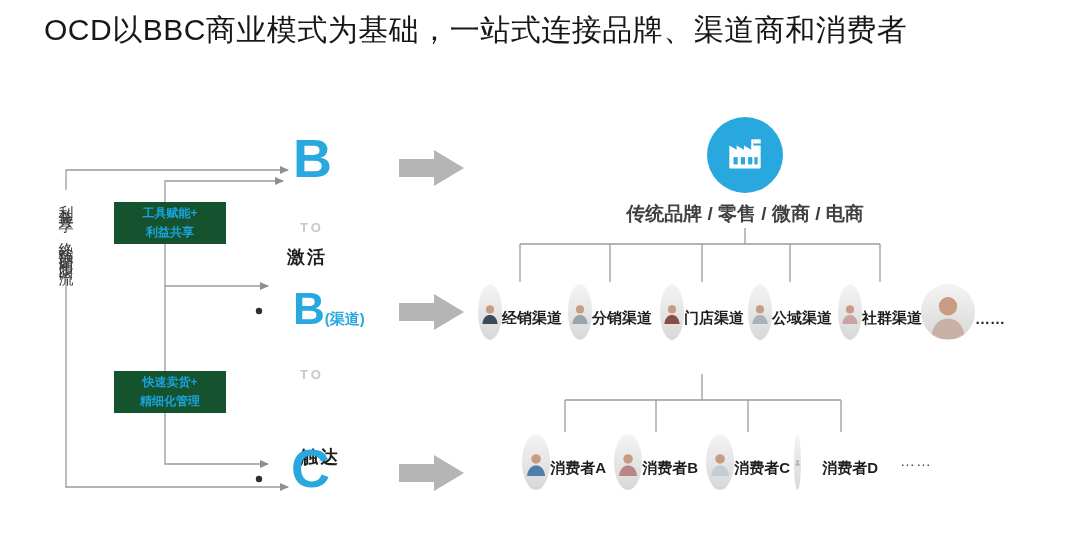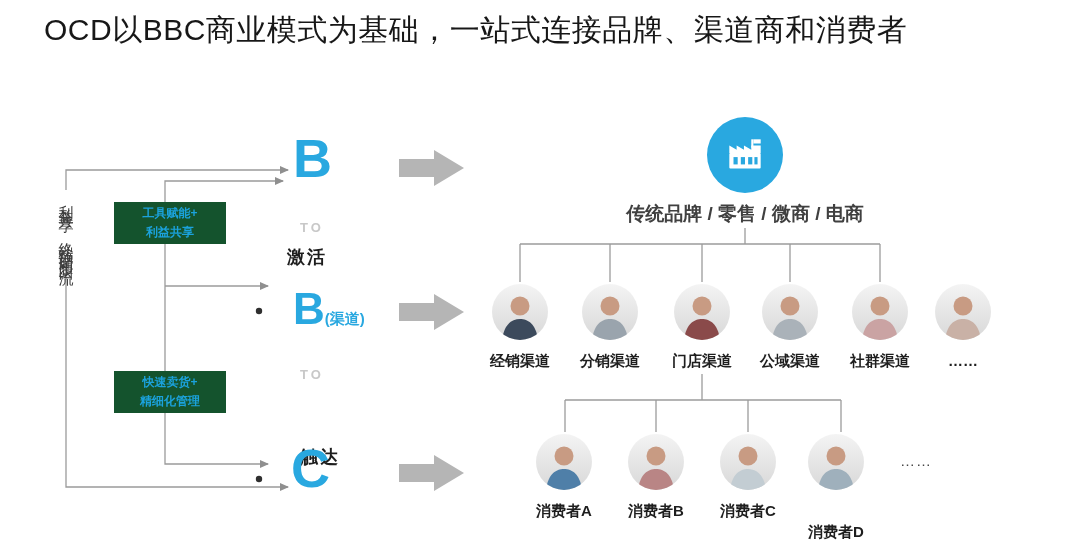--- a/index.html
+++ b/index.html
@@ -61,21 +61,21 @@
     border-radius:50%; background:#29a8e0; z-index:2;
     display:flex; align-items:center; justify-content:center;
   }
   .brand-caption {
     position:absolute; left:600px; top:201px; width:290px; text-align:center;
     font-size:19px; font-weight:bold; color:#404040; z-index:2; white-space:nowrap;
   }
 
   .avatar-item {
     position:absolute; width:84px; z-index:2;
-    display:flex; flex-direction:column; align-items:center;
+    display:flex; align-items:center;
   }
   .avatar {
     width:56px; height:56px; border-radius:50%; overflow:hidden;
     background:linear-gradient(180deg,#f4f4f4,#d8d8d8);
   }
   .avatar svg { width:100%; height:100%; display:block; }
   .avatar-label {
     margin-top:12px; font-size:15px; font-weight:600; color:#1e1e1e; white-space:nowrap;
   }
   .more-dots {

